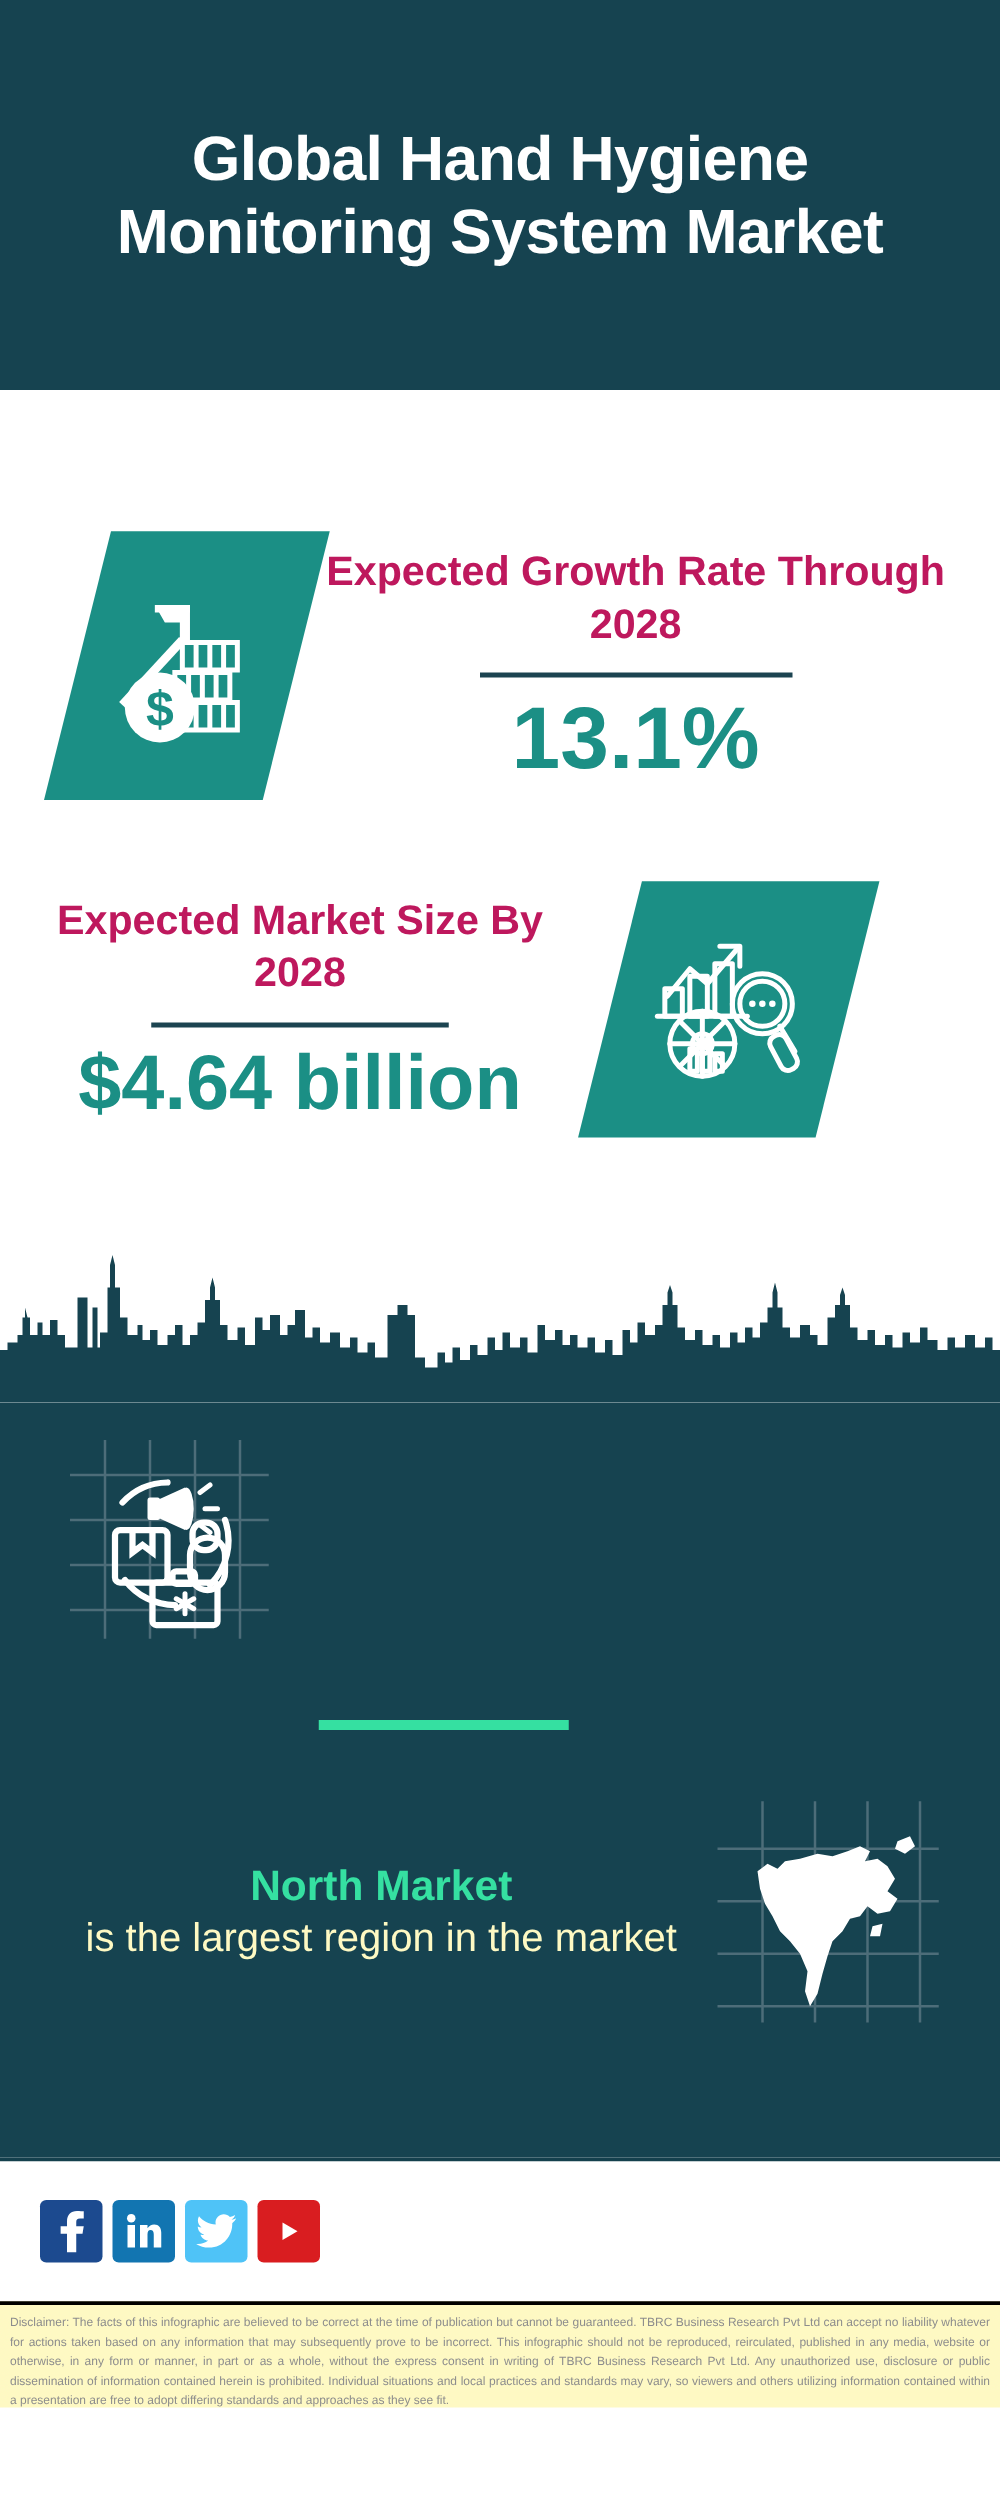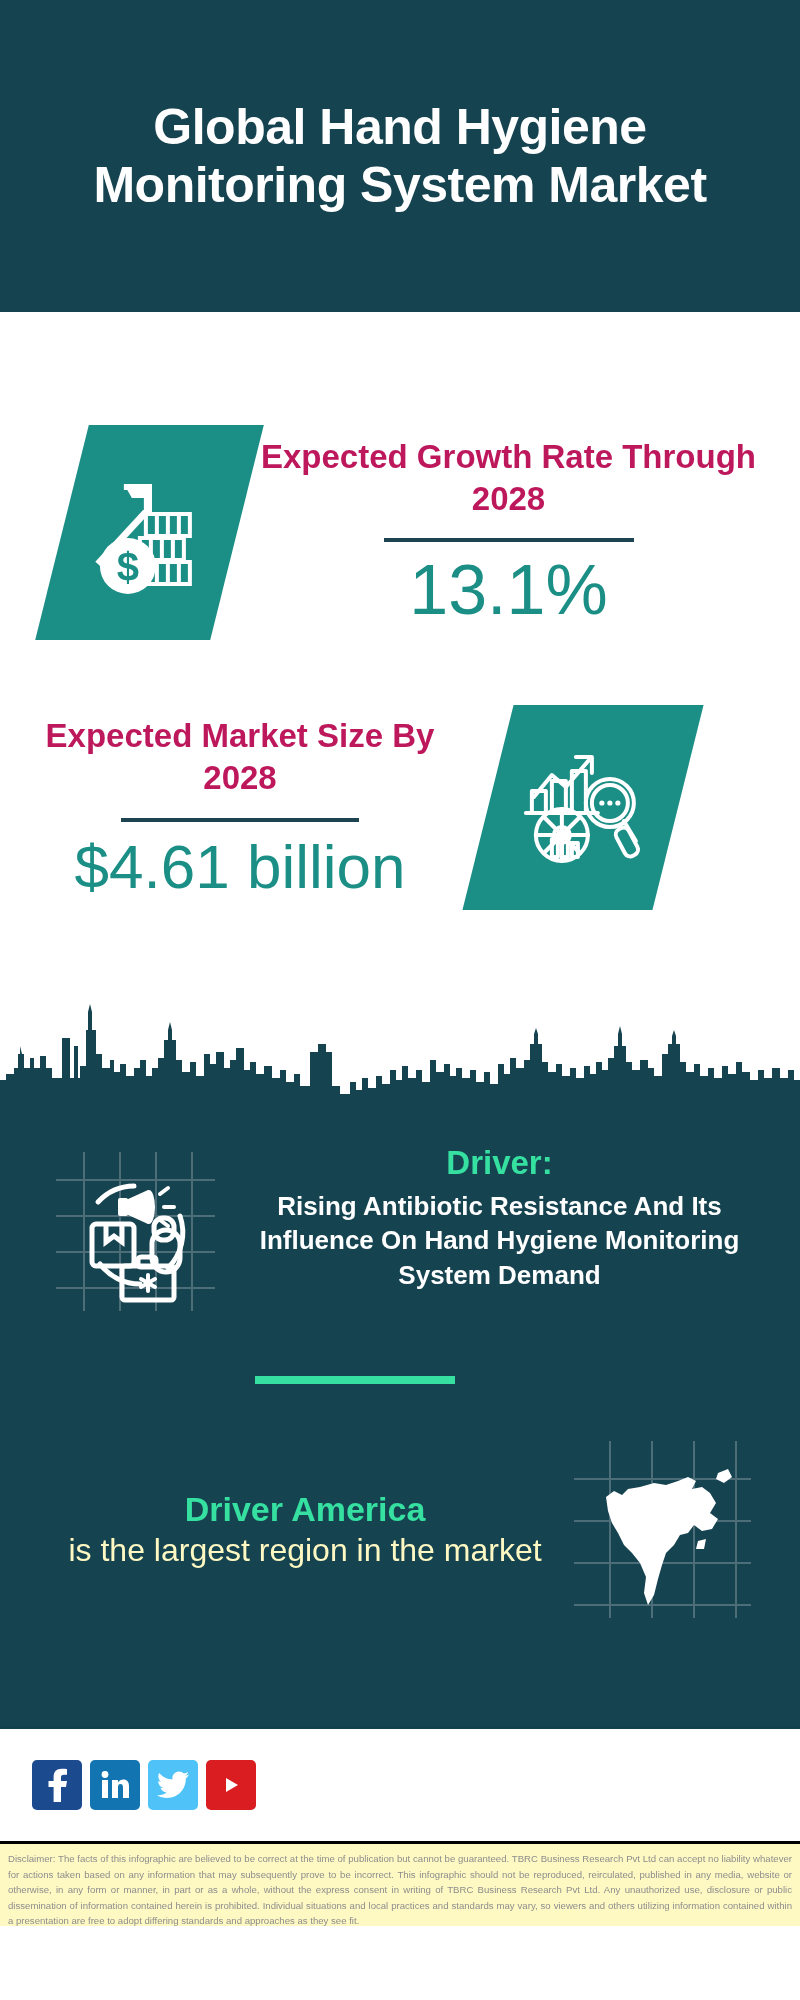--- a/index.html
+++ b/index.html
@@ -71,21 +71,21 @@
   }
   .stat-rule{
     width:250px;
     height:4px;
     background:#1c4451;
     margin:18px auto 12px auto;
   }
   .stat-value{
     color:#1b8f85;
     font-size:70px;
-    font-weight:normal;
+    font-weight:bold;
     line-height:1.05;
   }
 
   
   .market-block{
     position:absolute;
     top:355px; left:0; width:700px; height:280px;
     display:flex; align-items:center;
   }
   .market-text{
@@ -255,21 +255,21 @@
       <div class="stat-label">Expected Growth Rate Through 2028</div>
       <div class="stat-rule"></div>
       <div class="stat-value">13.1%</div>
     </div>
   </div>
 
   <div class="market-block">
     <div class="market-text">
       <div class="stat-label">Expected Market Size By 2028</div>
       <div class="stat-rule market-rule"></div>
-      <div class="stat-value market-value">$4.61 billion</div>
+      <div class="stat-value market-value">$4.64 billion</div>
     </div>
     <div class="para-tile market-icon">
       <div class="para-inner">
         <svg width="130" height="130" viewBox="0 0 130 130">
           <g stroke="#ffffff" stroke-width="4" fill="none" stroke-linecap="round" stroke-linejoin="round">
             <polyline points="16,54 34,32 48,44 72,16"></polyline>
             <polyline points="58,14 74,14 74,30"></polyline>
             <rect x="14" y="48" width="14" height="22"></rect>
             <rect x="34" y="38" width="14" height="32"></rect>
             <rect x="54" y="28" width="14" height="42"></rect>
@@ -343,31 +343,27 @@
           <rect x="74" y="122" width="52" height="34" rx="3"></rect>
           <rect x="90" y="113" width="18" height="10" rx="3"></rect>
         </g>
         <g stroke="#ffffff" stroke-width="4" stroke-linecap="round">
           <line x1="100" y1="131" x2="100" y2="147"></line>
           <line x1="93" y1="135" x2="107" y2="143"></line>
           <line x1="93" y1="143" x2="107" y2="135"></line>
         </g>
       </svg>
     </div>
-    <div class="driver-text">
-      <div class="accent-title">Driver:</div>
-      <div class="driver-body">Rising Antibiotic Resistance And Its Influence On Hand Hygiene Monitoring System Demand</div>
-    </div>
   </div>
 
   <div class="mint-divider"></div>
 
   <div class="region-row">
     <div class="region-text">
-      <div class="region-name">Driver America</div>
+      <div class="region-name">North Market</div>
       <div class="region-sub">is the largest region in the market</div>
     </div>
     <div class="region-icon">
       <svg width="185" height="185" viewBox="0 0 185 185">
         <g stroke="#4d6d79" stroke-width="2" fill="none">
           <line x1="4" y1="42" x2="181" y2="42"></line>
           <line x1="4" y1="84" x2="181" y2="84"></line>
           <line x1="4" y1="126" x2="181" y2="126"></line>
           <line x1="4" y1="168" x2="181" y2="168"></line>
           <line x1="40" y1="4" x2="40" y2="181"></line>

